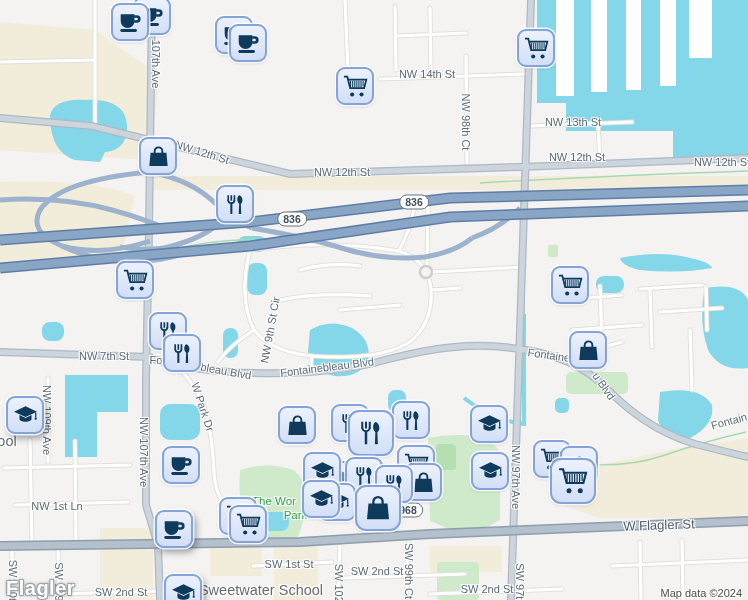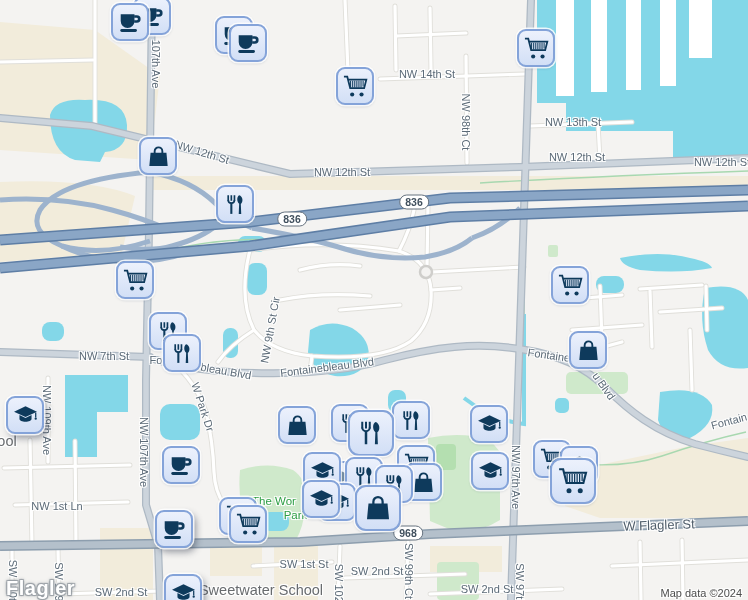--- a/index.html
+++ b/index.html
@@ -243,40 +243,40 @@
       <div class="lbl street" style="left: 327px; top: 367px; transform: translate(-50%, -50%) rotate(-7deg);">Fontainebleau Blvd</div>
       <div class="lbl street" style="left: 156px; top: 360px; transform: translate(-50%, -50%) rotate(0deg);">Fo</div>
       <div class="lbl street" style="left: 226px; top: 371px; transform: translate(-50%, -50%) rotate(10deg);">bleau Blvd</div>
       <div class="lbl street" style="left: 549px; top: 355px; transform: translate(-50%, -50%) rotate(8deg);">Fontaine</div>
       <div class="lbl street" style="left: 604px; top: 386px; transform: translate(-50%, -50%) rotate(55deg);">u Blvd</div>
       <div class="lbl street" style="left: 729px; top: 421px; transform: translate(-50%, -50%) rotate(-15deg);">Fontain</div>
       <div class="lbl street" style="left: 104px; top: 356px; transform: translate(-50%, -50%) rotate(0deg);">NW 7th St</div>
       <div class="lbl street" style="left: 203px; top: 407px; transform: translate(-50%, -50%) rotate(72deg);">W Park Dr</div>
       <div class="lbl street" style="left: 47px; top: 420px; transform: translate(-50%, -50%) rotate(90deg);">NW 109th Ave</div>
       <div class="lbl street" style="left: 57px; top: 506px; transform: translate(-50%, -50%) rotate(0deg);">NW 1st Ln</div>
-      <div class="lbl street" style="left: 304px; top: 564px; transform: translate(-50%, -50%) rotate(0deg);">SW 1st St</div>
+      <div class="lbl street" style="left: 289px; top: 564px; transform: translate(-50%, -50%) rotate(0deg);">SW 1st St</div>
       <div class="lbl street" style="left: 121px; top: 592px; transform: translate(-50%, -50%) rotate(0deg);">SW 2nd St</div>
       <div class="lbl street" style="left: 377px; top: 571px; transform: translate(-50%, -50%) rotate(0deg);">SW 2nd St</div>
       <div class="lbl street" style="left: 487px; top: 589px; transform: translate(-50%, -50%) rotate(0deg);">SW 2nd St</div>
       <div class="lbl street" style="left: 339px; top: 600px; transform: translate(-50%, -50%) rotate(90deg);">SW 102nd Ave</div>
       <div class="lbl street" style="left: 409px; top: 571px; transform: translate(-50%, -50%) rotate(90deg);">SW 99th Ct</div>
       <div class="lbl street" style="left: 516px; top: 477px; transform: translate(-50%, -50%) rotate(90deg);">NW 97th Ave</div>
       <div class="lbl street" style="left: 520px; top: 595px; transform: translate(-50%, -50%) rotate(90deg);">SW 97th Ave</div>
       <div class="lbl road-major" style="left: 659px; top: 525px; transform: translate(-50%, -50%) rotate(-2deg);">W Flagler St</div>
       <div class="lbl street" style="left: 13px; top: 594px; transform: translate(-50%, -50%) rotate(90deg);">SW 110th Ave</div>
       <div class="lbl street" style="left: 59px; top: 597px; transform: translate(-50%, -50%) rotate(90deg);">SW 109th Ave</div>
       <div class="lbl park" style="left: 274px; top: 501px; transform: translate(-50%, -50%) rotate(0deg);">The Wor</div>
       <div class="lbl park" style="left: 280px; top: 515px; transform: translate(-50%, -50%) rotate(0deg); padding-left: 31px;">Park</div>
       <div class="lbl area" style="left: 261px; top: 590px; transform: translate(-50%, -50%) rotate(0deg);">Sweetwater School</div>
       <div class="lbl area" style="left: 7px; top: 441px; transform: translate(-50%, -50%) rotate(0deg);">ool</div>
     </div>
   <div id="badges" class="layer">
       <div class="badge" style="left: 292px; top: 219px;">836</div>
       <div class="badge" style="left: 414px; top: 202px;">836</div>
-      <div class="badge" style="left: 408px; top: 533px;">968</div>
+      <div class="badge" style="left: 408px; top: 510px;">968</div>
     </div>
   <div id="markers" class="layer">
       <div class="pin" style="left: 133px; top: -3px; pointer-events: auto;">
         <svg>
           <use href="#i-cup"></use>
         </svg>
       </div>
       <div class="pin" style="left: 111px; top: 3px; pointer-events: auto;">
         <svg>
           <use href="#i-cup"></use>

